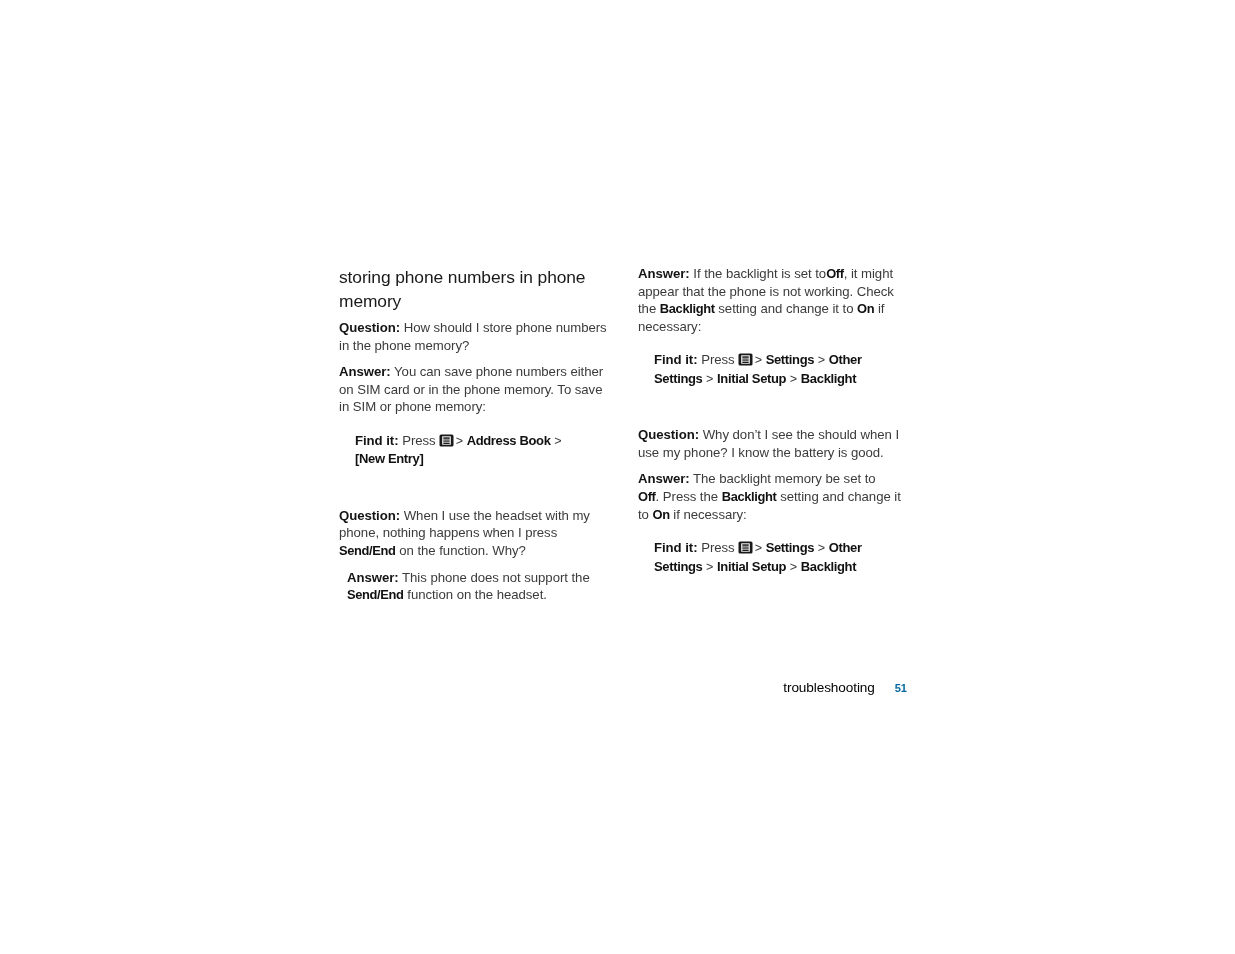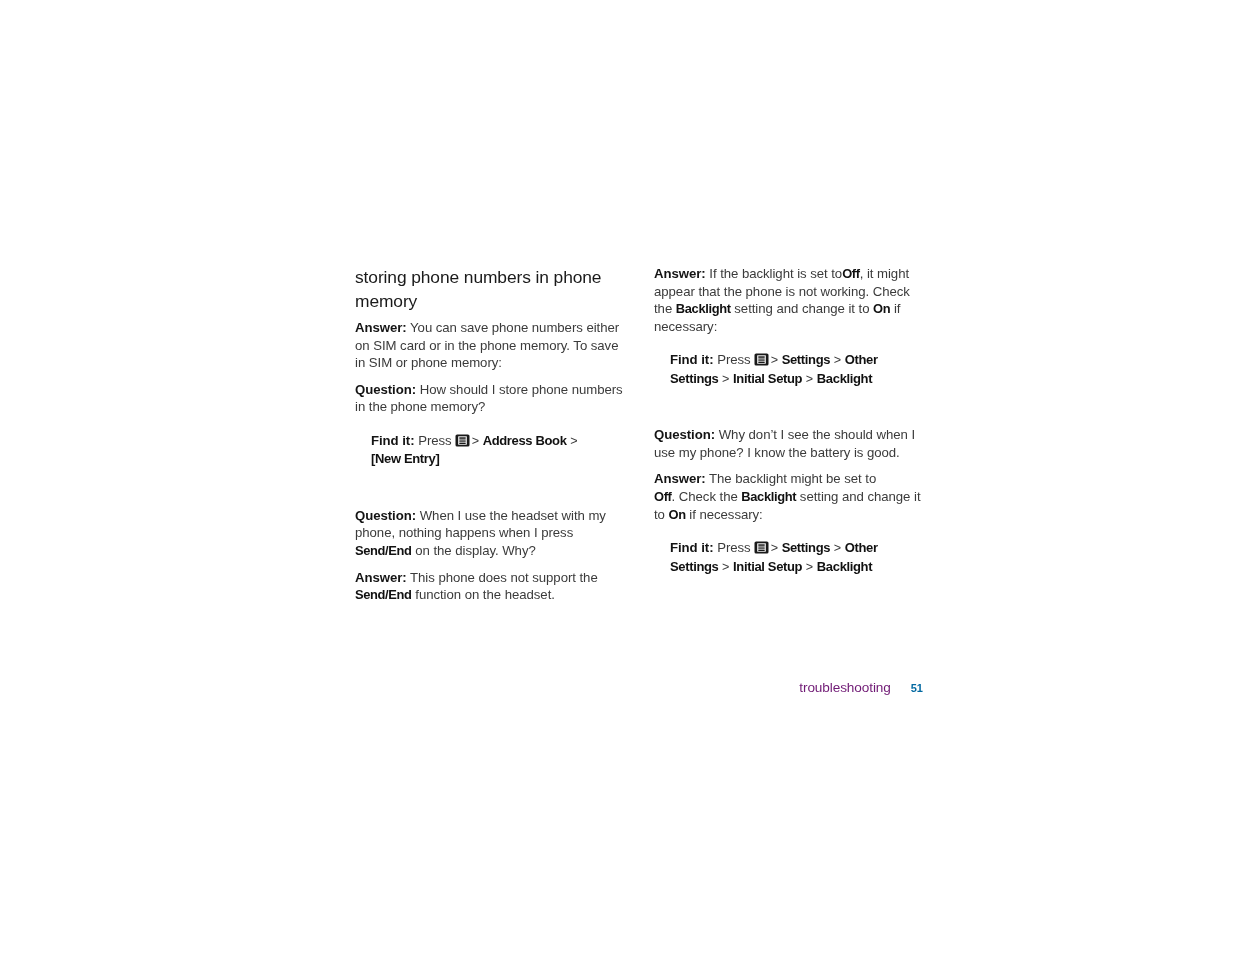--- a/index.html
+++ b/index.html
@@ -12,21 +12,21 @@
     width: 1235px;
     height: 954px;
     font-family: "Liberation Sans", sans-serif;
     color: #333333;
     overflow: hidden;
     position: relative;
   }
 
   .page {
     position: absolute;
-    left: 16px;
+    left: 0;
     top: 0;
     width: 1043px;
     height: 954px;
     background: #ffffff;
   }
 
   .content {
     position: absolute;
     left: 339px;
     top: 265px;
@@ -61,21 +61,21 @@
 
   
   p.para {
     font-family: "Liberation Sans", sans-serif;
     font-size: 13.2px;
     line-height: 17.6px;
     color: #3b3b3b;
     margin: 0 0 9px 0;
     letter-spacing: -0.05px;
   }
-  p.para:last-child { margin-bottom: 0; }
+  p.para:last-child { margin-bottom: 0; margin-left: 8px; }
 
   .lbl {
     font-weight: bold;
     color: #141414;
   }
   
   .cond-inline {
     font-family: Liberation Sans, sans-serif;
     font-weight: bold;
     font-stretch: condensed;
@@ -127,21 +127,21 @@
   .footer {
     position: absolute;
     left: 339px;
     top: 678px;
     width: 568px;
     text-align: right;
     font-family: "Liberation Sans", sans-serif;
   }
   .footer .fname {
     font-size: 13.6px;
-    color: #701a75;
+    color: #000000;
     font-weight: 400;
     letter-spacing: -0.1px;
   }
   .footer .fnum {
     font-size: 11px;
     color: #0369a1;
     font-weight: bold;
     margin-left: 20px;
     letter-spacing: 0;
   }
@@ -154,27 +154,27 @@
 
   <div class="content">
     <div class="columns">
 
       <div class="column">
 
         <div>
           <h2 class="sec-head tight-top">storing phone numbers in phone memory</h2>
 
           <p class="para">
-            <span class="lbl">Answer:</span>
-            <span>You can save phone numbers either on SIM card or in the phone memory. To save in SIM or phone memory:</span>
-          </p>
-
-          <p class="para">
             <span class="lbl">Question:</span>
             <span>How should I store phone numbers in the phone memory?</span>
+          </p>
+
+          <p class="para">
+            <span class="lbl">Answer:</span>
+            <span>You can save phone numbers either on SIM card or in the phone memory. To save in SIM or phone memory:</span>
           </p>
 
           <p class="finder">
             <span class="lbl">Find it:</span>
             <span class="press">Press</span><span class="menu-key"><svg width="15" height="13" viewBox="0 0 15 13" xmlns="http://www.w3.org/2000/svg">
                   <rect x="0.5" y="0.5" width="14" height="12" rx="1.6" ry="1.6" fill="#1a1a1a"></rect>
                   <rect x="3.2" y="2.3" width="8.6" height="8.4" fill="#ffffff"></rect>
                   <rect x="4.3" y="3.3" width="6.4" height="1.5" fill="#1a1a1a"></rect>
                   <rect x="4.3" y="5.5" width="6.4" height="1.1" fill="#1a1a1a"></rect>
                   <rect x="4.3" y="7.3" width="6.4" height="1.1" fill="#1a1a1a"></rect>
@@ -187,21 +187,21 @@
         </div>
 
         <div class="block-gap-lg"></div>
 
         <div>
 
           <p class="para">
             <span class="lbl">Question:</span>
             <span>When I use the headset with my phone, nothing happens when I press</span>
             <span class="cond-inline">Send/End</span>
-            <span>on the display. Why?</span>
+            <span>on the function. Why?</span>
           </p>
 
           <p class="para">
             <span class="lbl">Answer:</span>
             <span>This phone does not support the</span>
             <span class="cond-inline">Send/End</span>
             <span>function on the headset.</span>
           </p>
         </div>
 
@@ -245,22 +245,22 @@
 
         <div>
 
           <p class="para">
             <span class="lbl">Question:</span>
             <span>Why don’t I see the should when I use my phone? I know the battery is good.</span>
           </p>
 
           <p class="para">
             <span class="lbl">Answer:</span>
-            <span>The backlight might be set to</span>
-            <span class="nowrap"><span class="cond-inline">Off</span><span>. Check the</span></span>
+            <span>The backlight memory be set to</span>
+            <span class="nowrap"><span class="cond-inline">Off</span><span>. Press the</span></span>
             <span class="cond-inline">Backlight</span>
             <span>setting and change it to</span>
             <span class="cond-inline">On</span>
             <span>if necessary:</span>
           </p>
 
           <p class="finder">
             <span class="lbl">Find it:</span>
             <span class="press">Press</span><span class="menu-key"><svg width="15" height="13" viewBox="0 0 15 13" xmlns="http://www.w3.org/2000/svg">
                   <rect x="0.5" y="0.5" width="14" height="12" rx="1.6" ry="1.6" fill="#1a1a1a"></rect>

